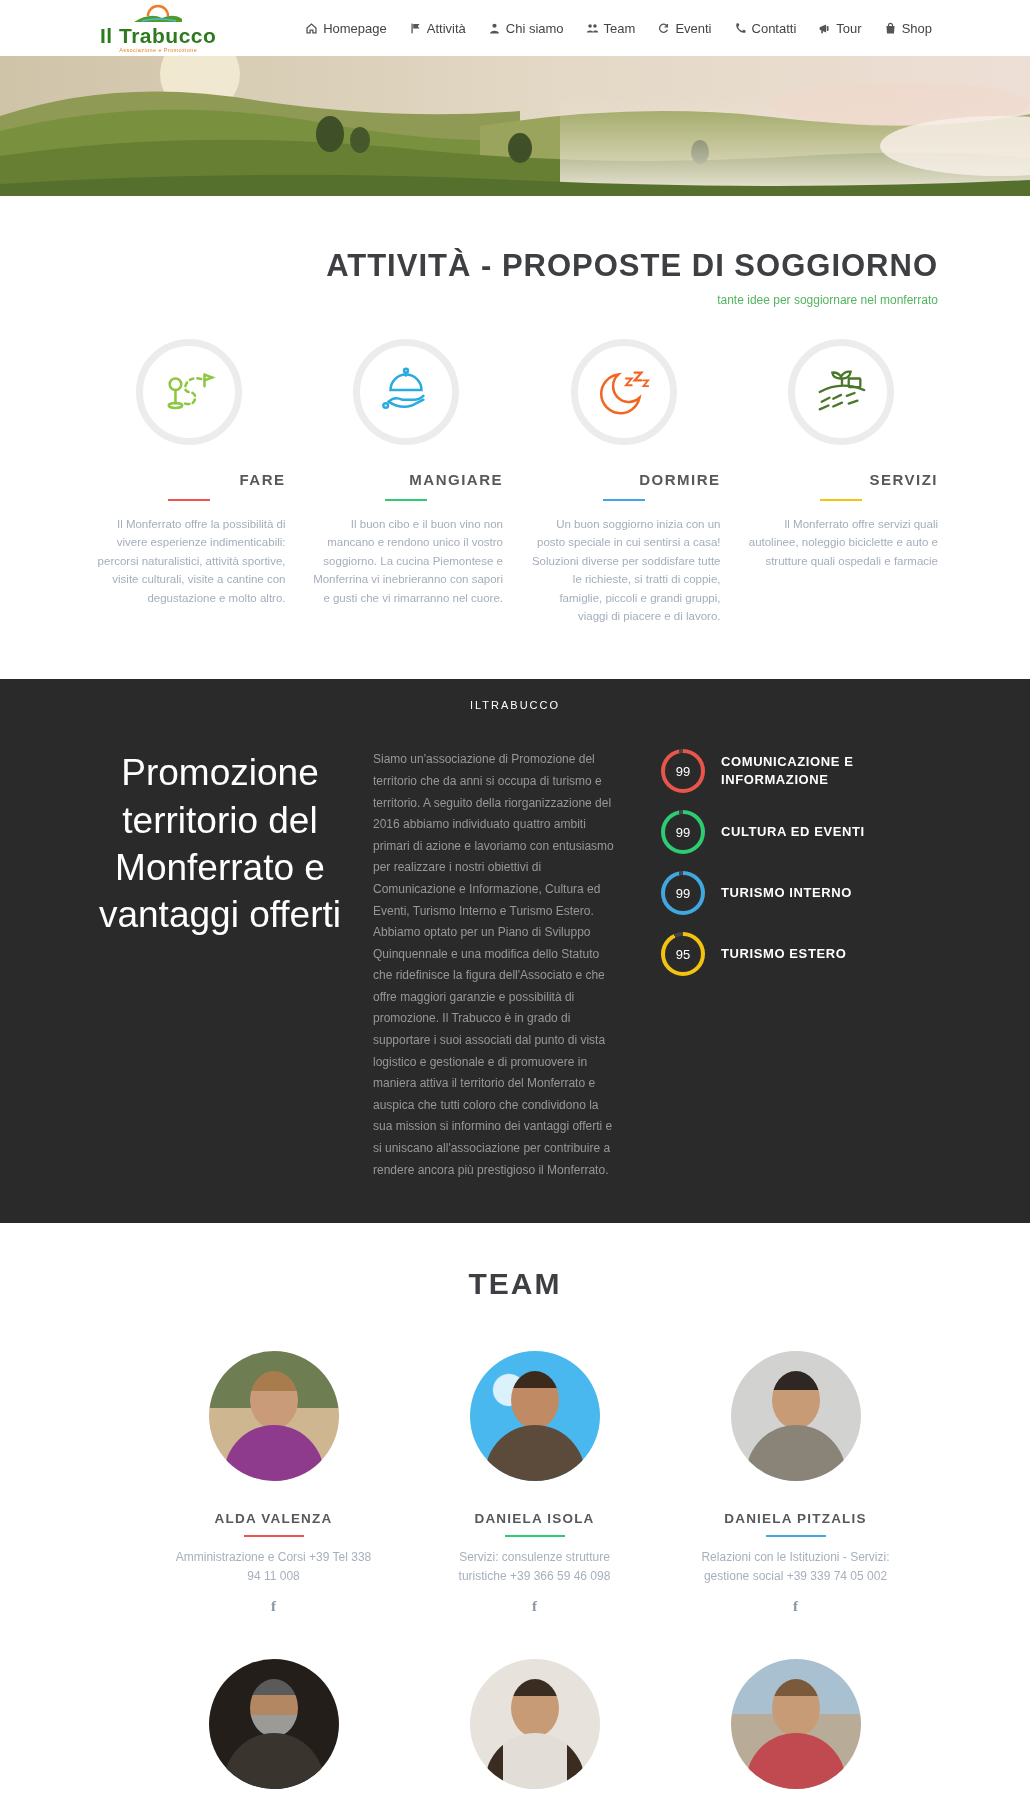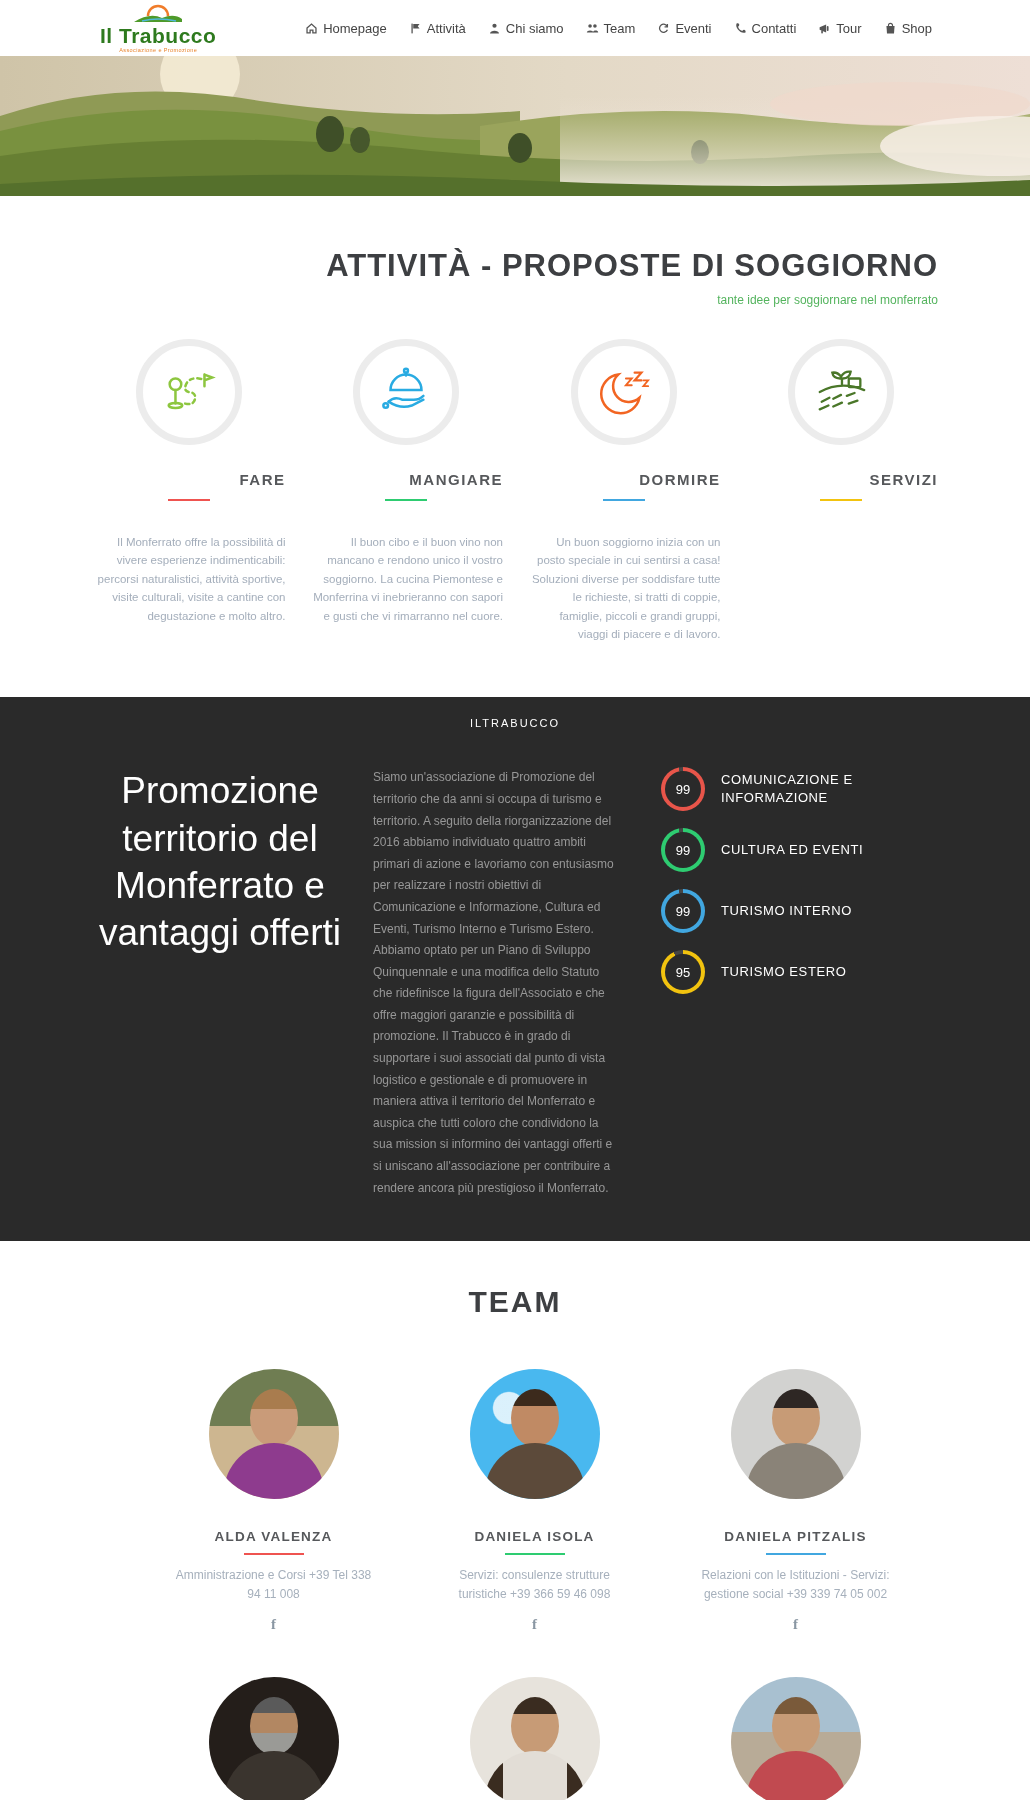--- a/index.html
+++ b/index.html
@@ -21,38 +21,38 @@
   
   .activities { padding: 52px 92px 0; text-align: right; }
   .act-title { font-size: 31px; font-weight: bold; color: #3d3f42; letter-spacing: 1px; }
   .act-sub { font-size: 12px; color: #54b45e; margin-top: 9px; }
   .act-grid { display: flex; gap: 24px; margin-top: 32px; }
   .act-col { flex: 1; }
   .act-circle { width: 106px; height: 106px; border-radius: 50%; border: 7px solid #ececec; background: #fff; margin: 0 auto; display: flex; align-items: center; justify-content: center; }
   .act-circle svg { width: 58px; height: 58px; }
   .act-name { margin-top: 26px; font-size: 15px; font-weight: bold; color: #56585b; letter-spacing: 1.5px; }
   .act-line { width: 42px; height: 2px; margin: 11px auto 0; }
-  .act-text { margin-top: 32px; font-size: 11.5px; line-height: 1.6; color: #a4aebb; }
+  .act-text { margin-top: 14px; font-size: 11.5px; line-height: 1.6; color: #a4aebb; }
 
   
   .about { margin-top: 54px; background: #2a2a2a; padding: 20px 95px 42px; }
   .about-label { text-align: center; font-size: 11px; font-weight: normal; color: #fff; letter-spacing: 2px; margin-bottom: 38px; }
   .about-flex { display: flex; gap: 28px; }
   .about-head { width: 250px; flex: none; font-size: 37px; font-weight: 300; line-height: 1.28; color: #fff; text-align: center; }
   .about-para { width: 248px; flex: none; font-size: 12px; line-height: 1.8; color: #979797; }
   .about-stats { flex: 1; padding-left: 12px; }
   .stat-row { display: flex; align-items: center; gap: 16px; margin-bottom: 17px; }
   .donut { width: 44px; height: 44px; flex: none; border-radius: 50%; position: relative; }
   .donut::before { content: ""; position: absolute; inset: 4px; background: #2a2a2a; border-radius: 50%; }
   .donut-val { position: absolute; inset: 0; display: flex; align-items: center; justify-content: center; font-size: 13px; font-weight: normal; color: #fff; z-index: 1; }
   .d-red    { background: conic-gradient(#e8554a 0 97%, #454545 97% 100%); }
   .d-green  { background: conic-gradient(#2ecc71 0 97%, #454545 97% 100%); }
   .d-blue   { background: conic-gradient(#41a7e0 0 97%, #454545 97% 100%); }
   .d-yellow { background: conic-gradient(#f2c30f 0 93%, #454545 93% 100%); }
-  .stat-label { font-size: 13px; font-weight: normal; color: #fff; letter-spacing: .6px; line-height: 1.45; max-width: 210px; }
+  .stat-label { font-size: 13px; font-weight: bold; color: #fff; letter-spacing: .6px; line-height: 1.45; max-width: 210px; }
 
   
   .team { padding: 44px 70px 10px; }
   .team-title { text-align: center; font-size: 30px; font-weight: bold; color: #3d3f42; letter-spacing: 2px; margin-bottom: 50px; }
   .team-grid { display: flex; flex-wrap: wrap; justify-content: center; column-gap: 22px; row-gap: 44px; }
   .member { width: 200px; text-align: center; margin-left: 39px; }
   .avatar { width: 130px; height: 130px; border-radius: 50%; overflow: hidden; position: relative; margin: 0 auto; }
   .avatar .head { position: absolute; width: 48px; height: 58px; border-radius: 50%; left: 41px; top: 20px; }
   .avatar .torso { position: absolute; width: 100px; height: 72px; border-radius: 50px 50px 0 0; left: 15px; top: 74px; }
   .m-name { margin-top: 30px; font-size: 13.5px; font-weight: bold; color: #56585b; letter-spacing: 1.2px; }
@@ -230,20 +230,21 @@
         <svg viewBox="0 0 60 60" fill="none" stroke="#4a7729" stroke-width="2.4" stroke-linecap="round">
           <path d="M8 30 Q30 18 54 28"></path>
           <path d="M10 40 l8 -4 M22 37 l8 -4 M36 34 l8 -3"></path>
           <path d="M8 48 l9 -4 M22 45 l9 -4 M38 42 l9 -3"></path>
           <path d="M30 14 q4 -6 10 -5 q-1 7 -8 7 M30 14 q-4 -5 -9 -4 q1 6 8 6 M31 16 v6"></path>
           <rect x="38" y="16" width="12" height="9" rx="1"></rect>
         </svg>
       </div>
       <div class="act-name">SERVIZI</div>
       <div class="act-line ac-yellow"></div>
+      <div class="act-text">Il Monferrato offre servizi quali autolinee, noleggio biciclette e auto e strutture quali ospedali e farmacie</div>
     </div>
 
   </div>
 </section>
 
 <section class="about">
   <div class="about-label">ILTRABUCCO</div>
   <div class="about-flex">
     <h2 class="about-head">Promozione territorio del Monferrato e vantaggi offerti</h2>
     <p class="about-para">Siamo un'associazione di Promozione del territorio che da anni si occupa di turismo e territorio. A seguito della riorganizzazione del 2016 abbiamo individuato quattro ambiti primari di azione e lavoriamo con entusiasmo per realizzare i nostri obiettivi di Comunicazione e Informazione, Cultura ed Eventi, Turismo Interno e Turismo Estero. Abbiamo optato per un Piano di Sviluppo Quinquennale e una modifica dello Statuto che ridefinisce la figura dell'Associato e che offre maggiori garanzie e possibilità di promozione. Il Trabucco è in grado di supportare i suoi associati dal punto di vista logistico e gestionale e di promuovere in maniera attiva il territorio del Monferrato e auspica che tutti coloro che condividono la sua mission si informino dei vantaggi offerti e si uniscano all'associazione per contribuire a rendere ancora più prestigioso il Monferrato.</p>

